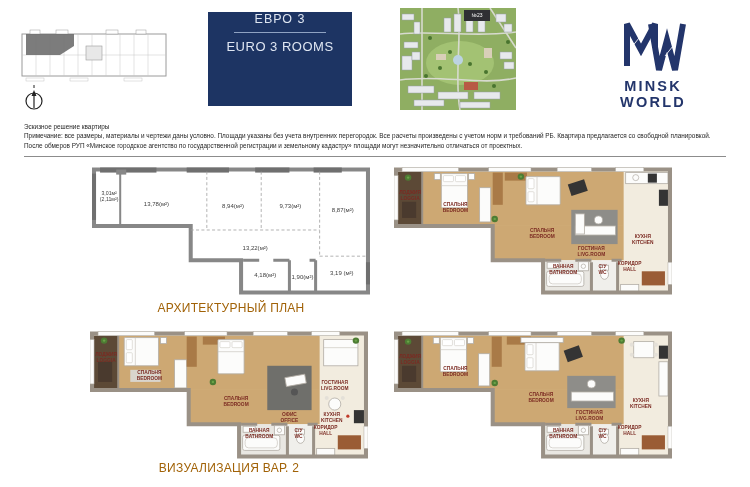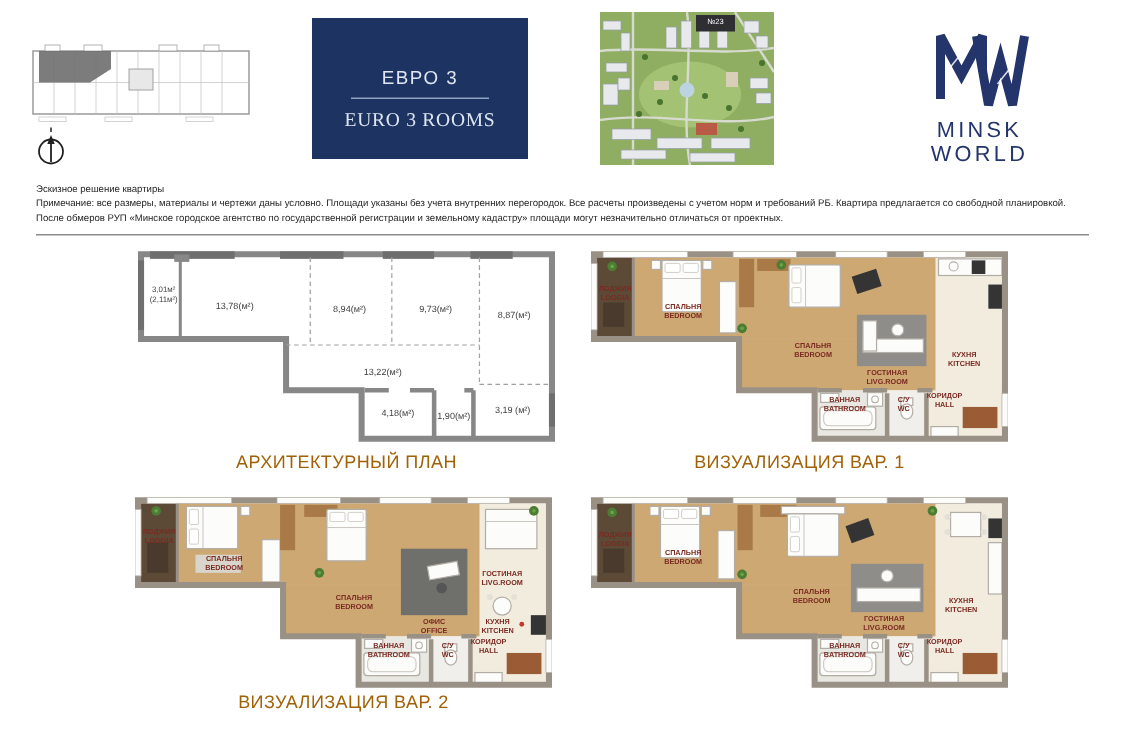--- a/index.html
+++ b/index.html
@@ -1,26 +1,26 @@
 <!DOCTYPE html>
 <html><head>
 <meta charset="utf-8">
 <style>
   html,body{margin:0;padding:0;background:#fff;}
   #page{position:relative;width:750px;height:487px;background:#ffffff;overflow:hidden;
         font-family:"Liberation Sans",sans-serif;}
   .abs{position:absolute;}
   
   #titlebox{left:208px;top:12px;width:144px;height:94px;background:#1d3463;color:#dfe6f2;
-            text-align:center;box-sizing:border-box;padding-top:33px;}
+            text-align:center;box-sizing:border-box;}
   #titlebox .l1{font-size:12.5px;letter-spacing:1px;}
   #titlebox .sep{width:92px;height:1px;background:#8fa2c2;margin:6px auto 6px auto;}
-  #titlebox .l2{font-size:13px;letter-spacing:.5px;font-family:Liberation Serif, serif;}
+  #titlebox .l2{font-size:13px;letter-spacing:.5px;}
   #logo{left:590px;top:14px;width:126px;height:92px;text-align:center;}
-  #logo .wordmark{margin-top:2px;font-size:14.5px;font-weight:normal;color:#23356b;letter-spacing:2.2px;}
+  #logo .wordmark{margin-top:2px;font-size:14.5px;font-weight:bold;color:#23356b;letter-spacing:2.2px;}
   #aerial-badge{left:64px;top:2px;width:26px;height:11px;background:#2f2f33;color:#fff;
                 font-size:5px;line-height:11px;text-align:center;}
   #aerialwrap{left:400px;top:8px;width:116px;height:102px;}
   
   #notes{left:24px;top:122px;width:702px;font-size:6.4px;line-height:9.4px;color:#1f1f1f;}
   #rule{left:24px;top:156px;width:702px;border-top:1px solid #8c8c8c;height:0;}
   
   .caption{position:absolute;text-align:center;font-size:12px;color:#a16207;letter-spacing:.3px;}
   
   .plan{position:absolute;}
@@ -264,21 +264,20 @@
     <text x="196" y="88" class="rl">LIVG.ROOM</text>
     <text x="247" y="70" class="rl">КУХНЯ</text>
     <text x="247" y="76" class="rl">KITCHEN</text>
     <text x="168" y="100" class="rl">ВАННАЯ</text>
     <text x="168" y="106" class="rl">BATHROOM</text>
     <text x="207" y="100" class="rl">С/У</text>
     <text x="207" y="106" class="rl">WC</text>
     <text x="234" y="97" class="rl">КОРИДОР</text>
     <text x="234" y="103" class="rl">HALL</text>
   </svg>
-  <div class="caption" style="left:394px;top:301px;width:278px">ВИЗУАЛИЗАЦИЯ ВАР. 1</div>
 
   <svg class="plan" style="left:90px;top:331px" width="278" height="128" viewBox="0 0 276 126">
     <use href="#floors"></use>
     <use href="#plant" x="14" y="9"></use>
     <rect x="8" y="30" width="14" height="20" fill="#4a3a2e"></rect>
     <use href="#bedh" x="34" y="6"></use>
     <rect x="70" y="6" width="6" height="6" class="fw"></rect>
     <rect x="40" y="38" width="30" height="12" fill="#d9d5cd"></rect>
     <rect x="84" y="28" width="12" height="28" class="fw"></rect>
     <rect x="96" y="5" width="10" height="30" class="br"></rect>

